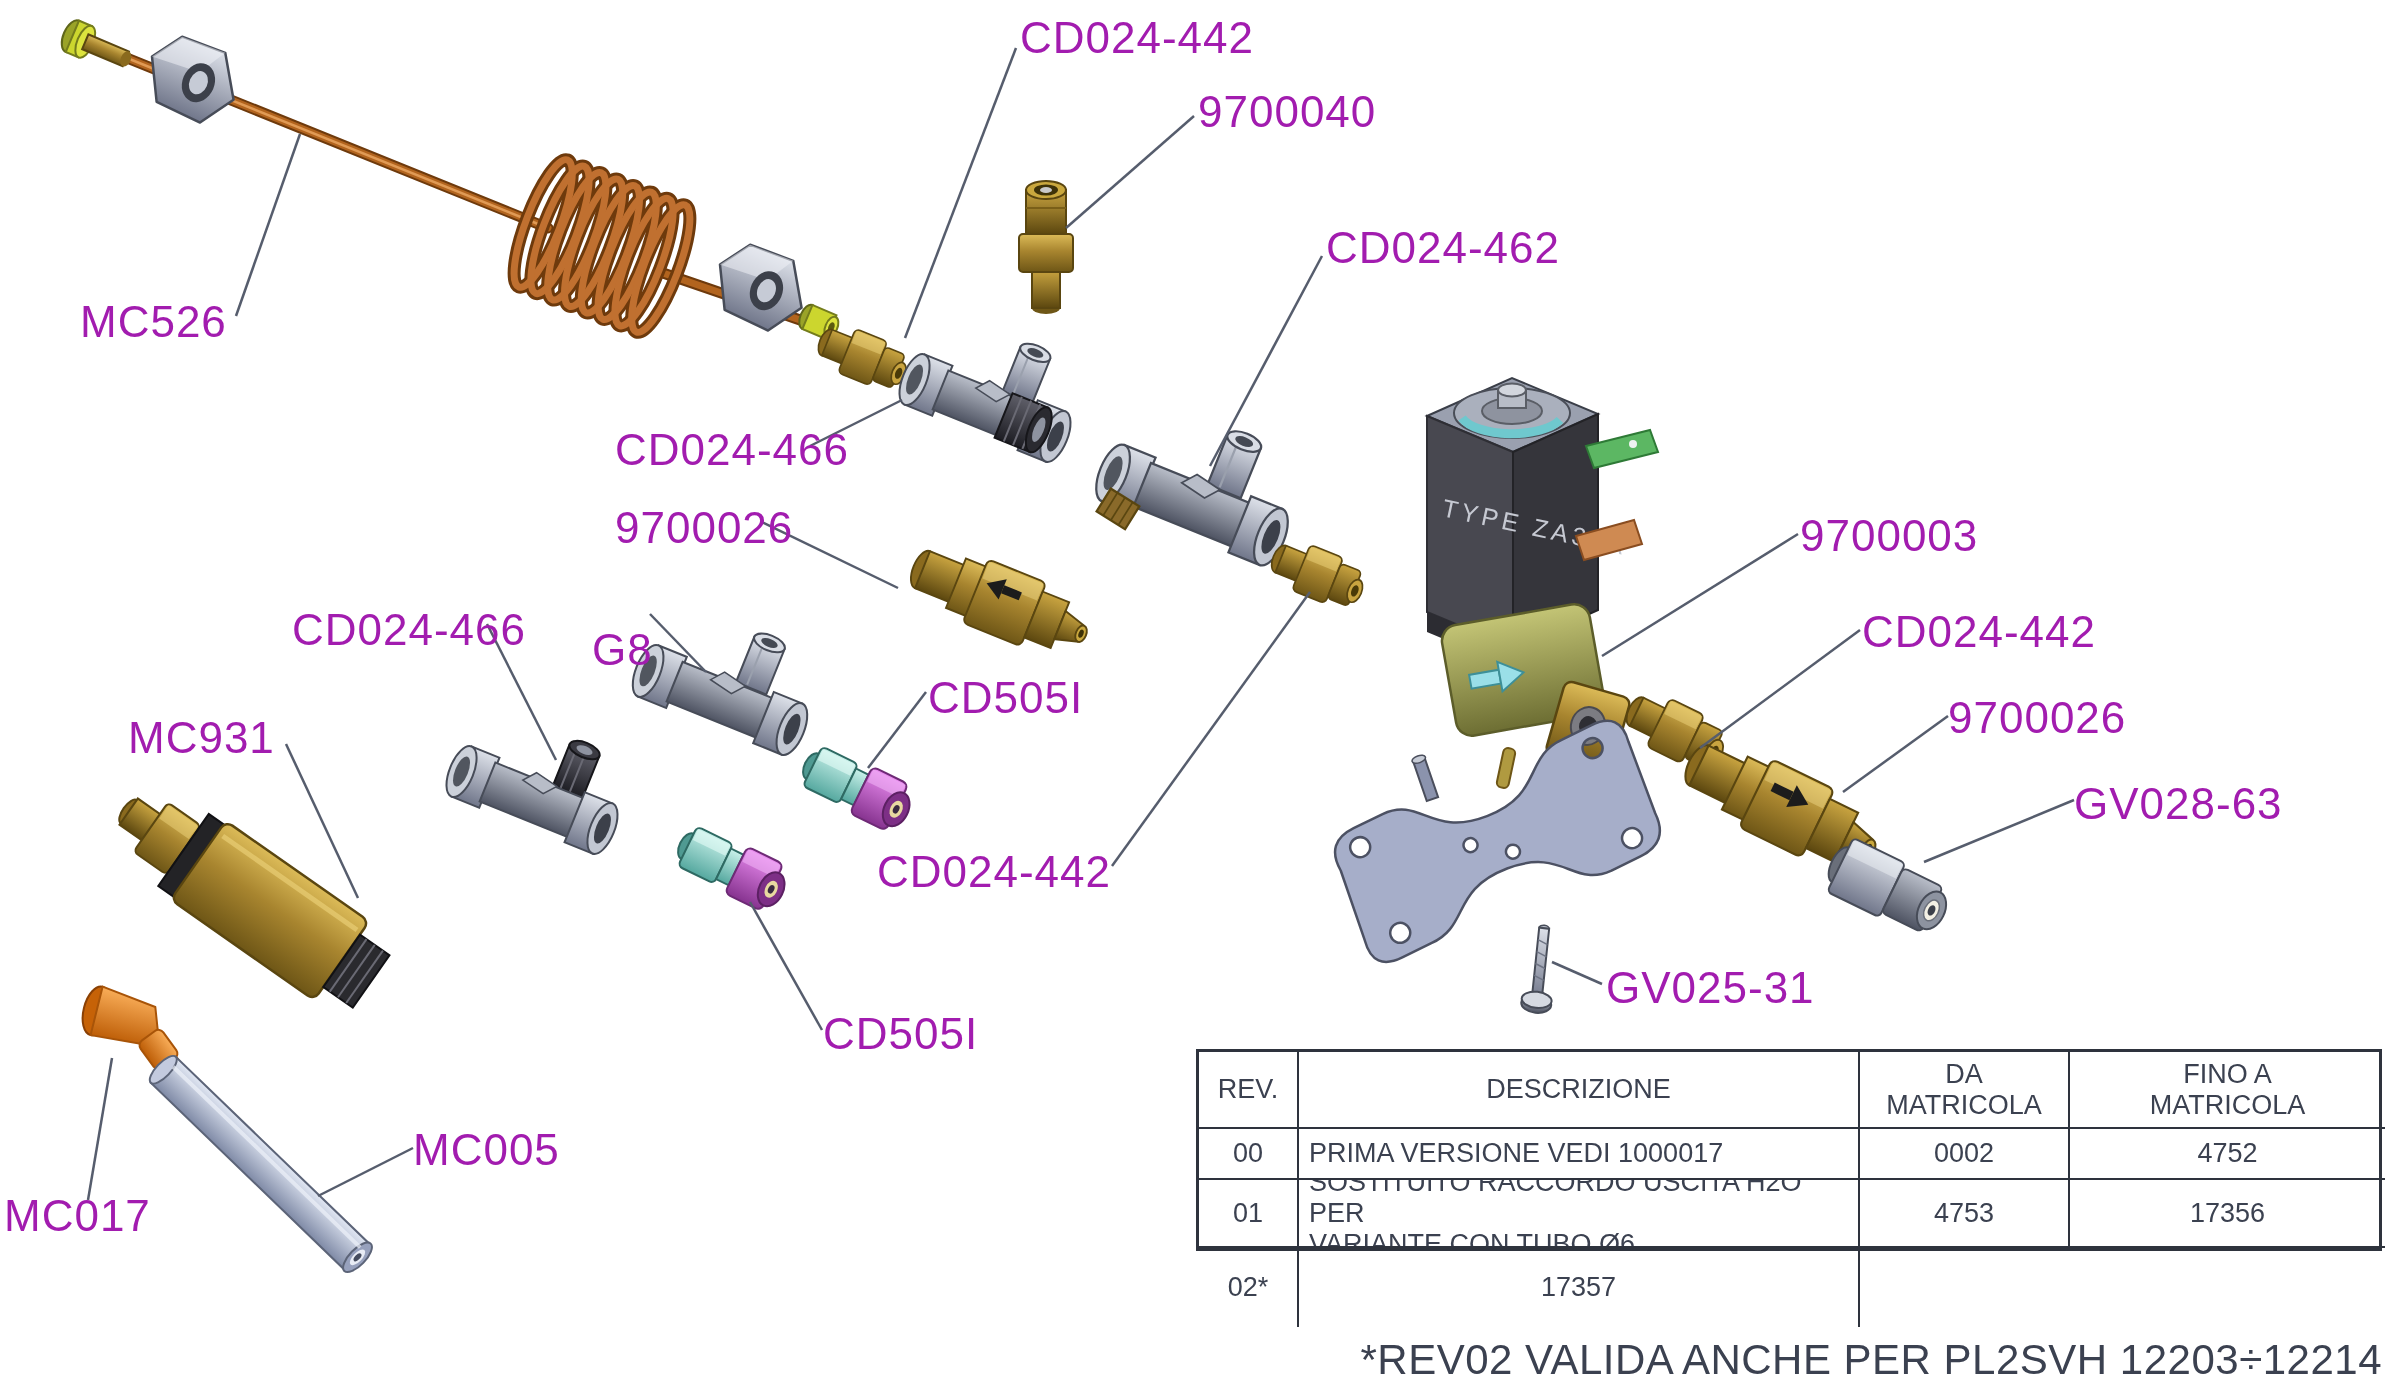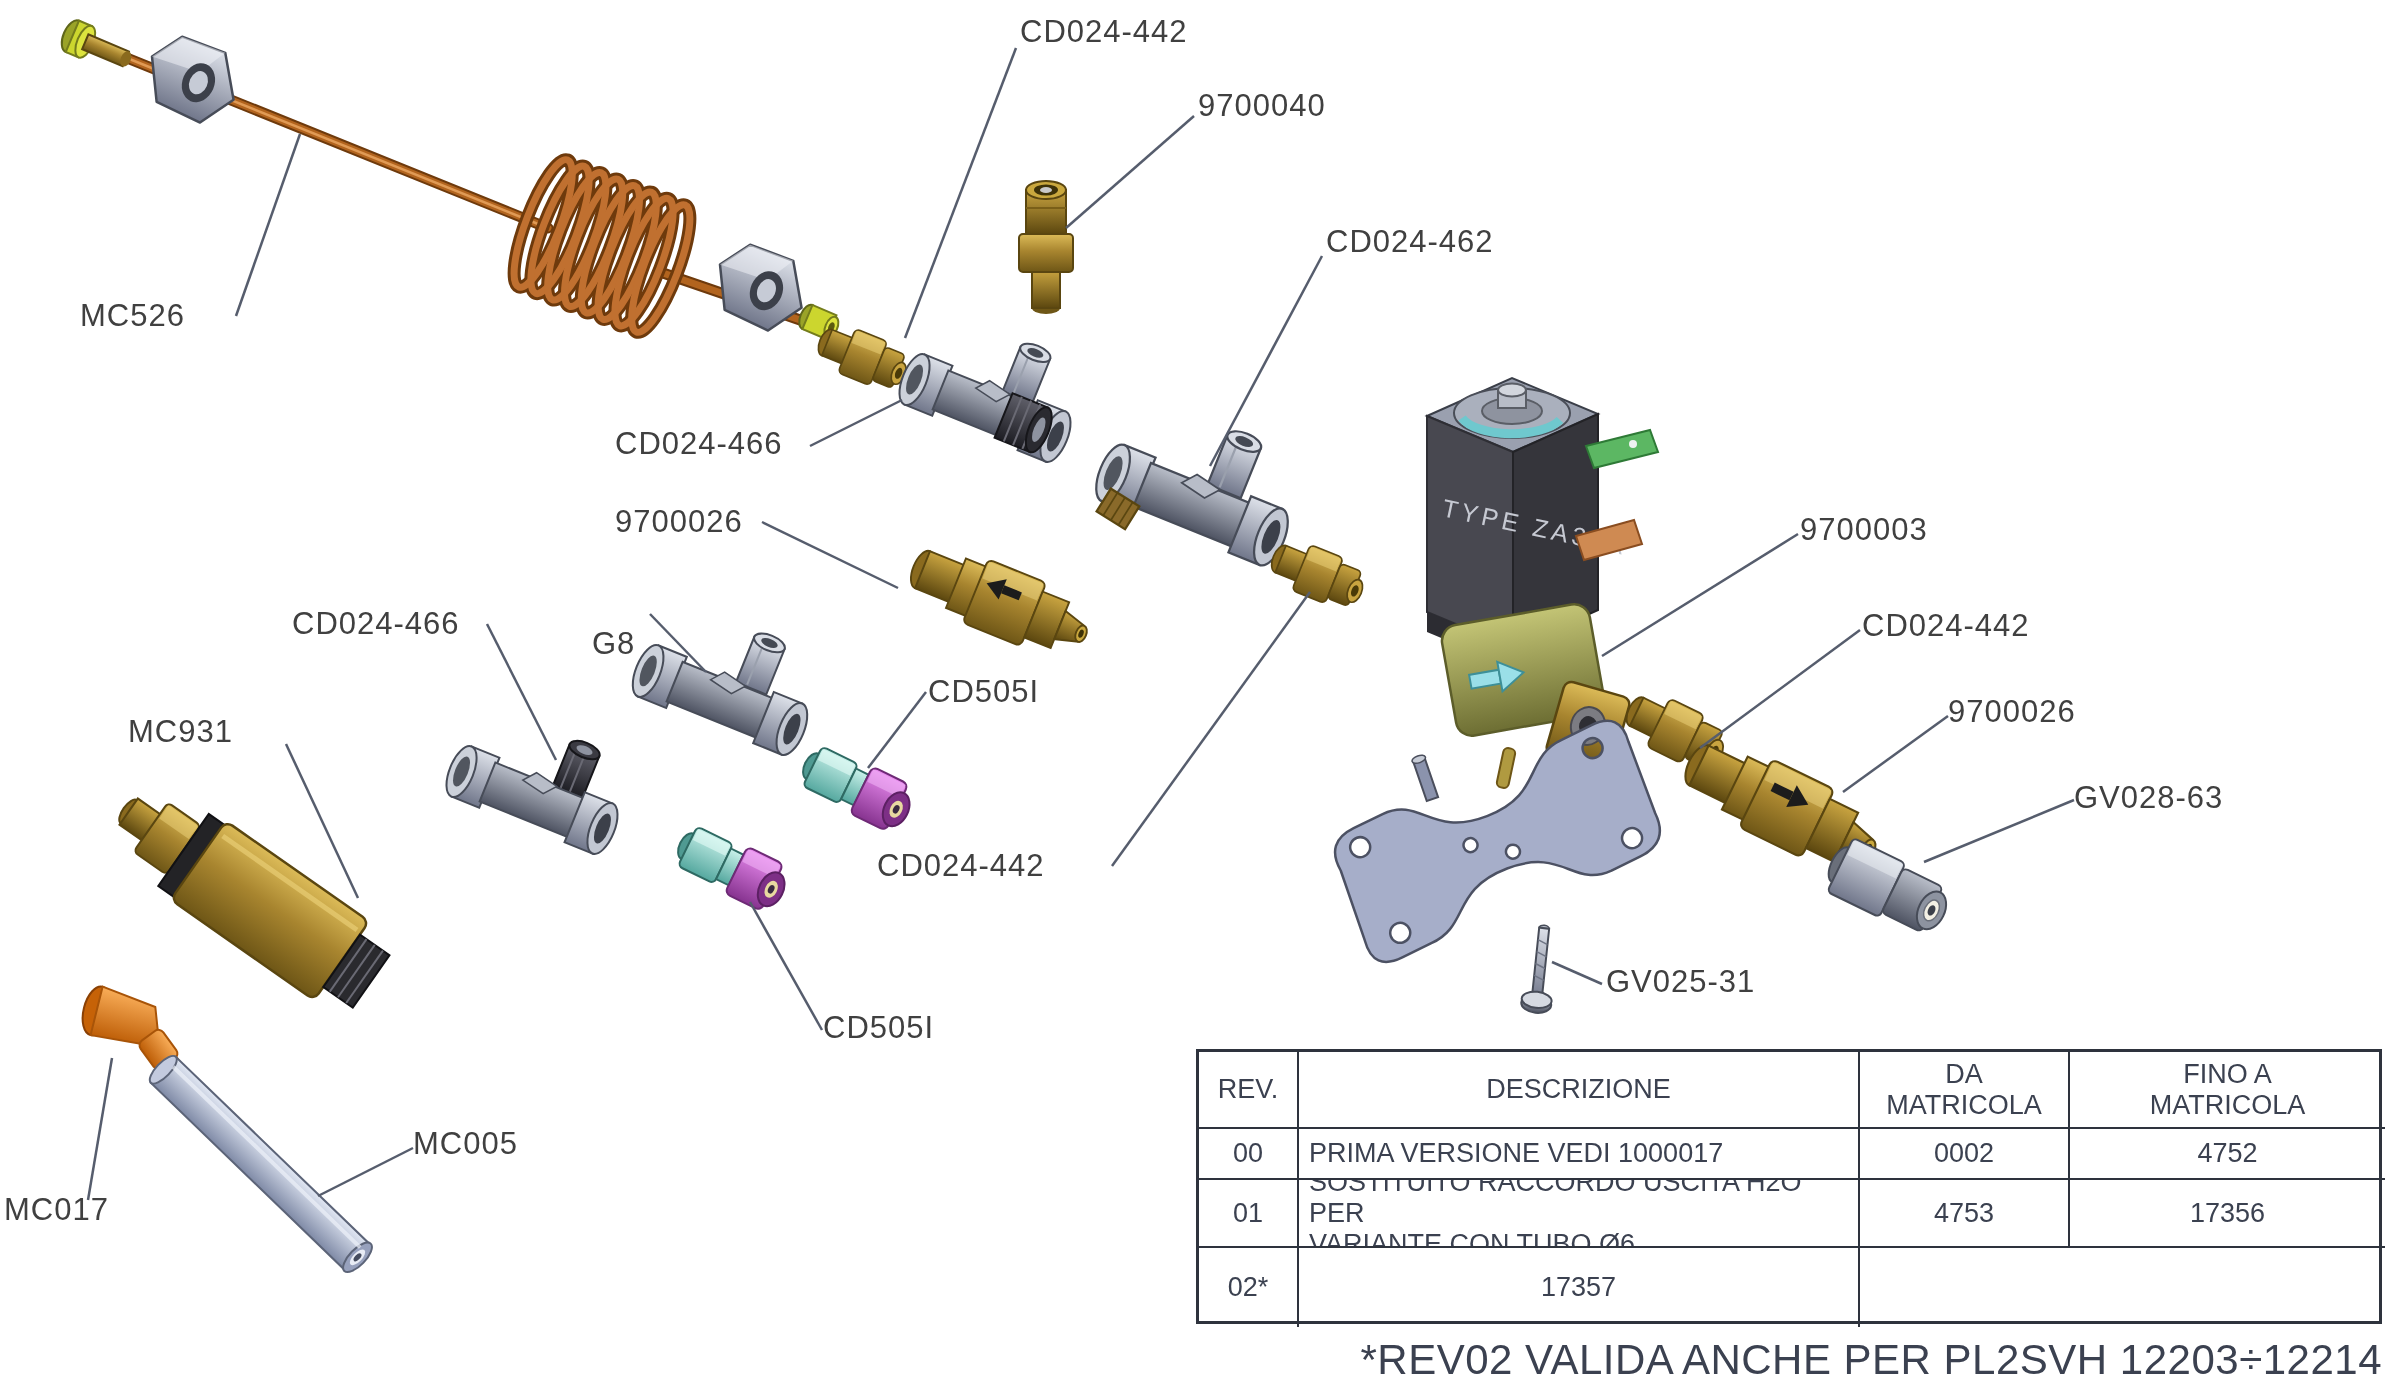--- a/index.html
+++ b/index.html
@@ -1,21 +1,21 @@
 <!DOCTYPE html>
 <html><head>
 <meta charset="utf-8">
 <style>
   html,body{margin:0;padding:0;background:#ffffff;}
   #stage{position:relative;width:2400px;height:1380px;background:#ffffff;overflow:hidden;
          font-family:"Liberation Sans","DejaVu Sans",sans-serif;}
   #parts-svg{position:absolute;left:0;top:0;}
-  .plabel{position:absolute;font-size:31px;color:#404040;letter-spacing:1px;
+  .plabel{position:absolute;font-size:44px;color:#a21caf;letter-spacing:1px;
           white-space:nowrap;line-height:1;}
-  .rev-table{position:absolute;left:1196px;top:1049px;width:1186px;height:275px;
+  .rev-table{position:absolute;left:1196px;top:1049px;width:1186px;height:202px;
              display:grid;grid-template-columns:100px 561px 210px 315px;
              grid-template-rows:77px 51px 68px 79px;
              border:3px solid #2e333d;box-sizing:border-box;color:#3b4150;}
   .cell{border-right:2.5px solid #2e333d;border-bottom:2.5px solid #2e333d;
         display:flex;align-items:center;justify-content:center;text-align:center;
         font-size:27px;line-height:31px;white-space:pre-line;box-sizing:border-box;
         overflow:hidden;}
   .cell.desc{justify-content:flex-start;text-align:left;padding:8px 10px;}
   .cell.lastcol{border-right:none;}
   .cell.lastrow{border-bottom:none;}

